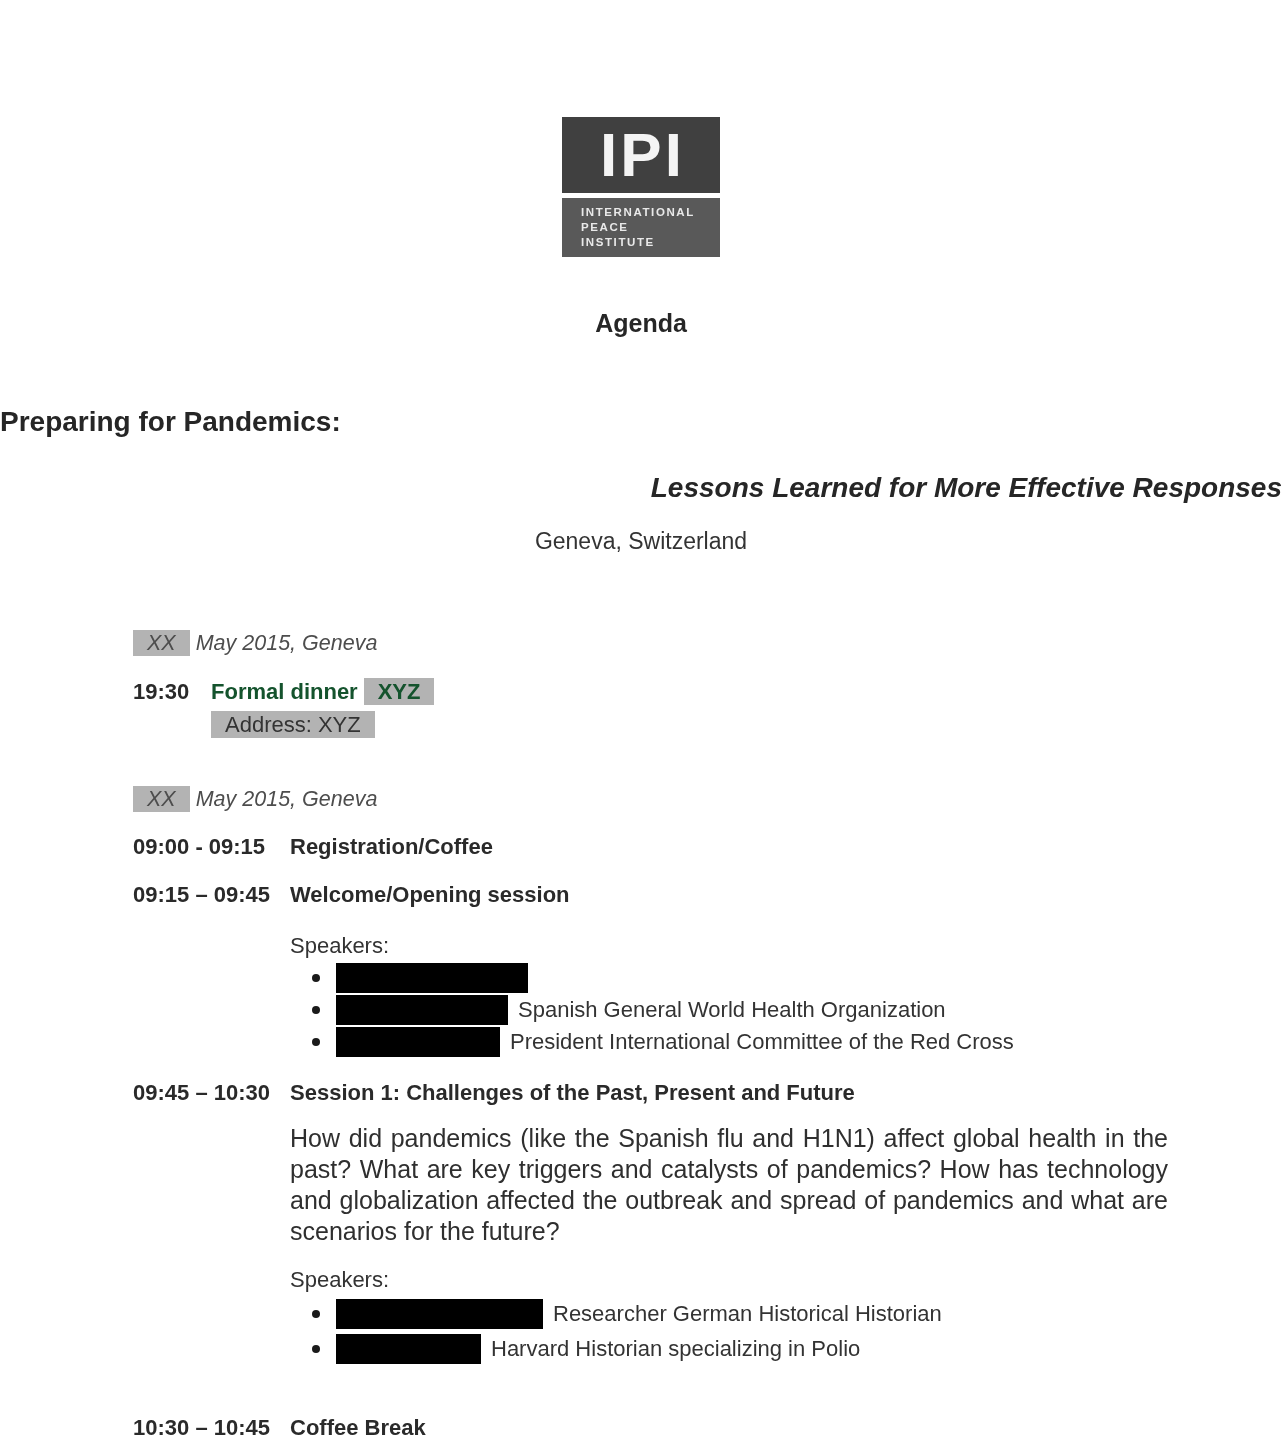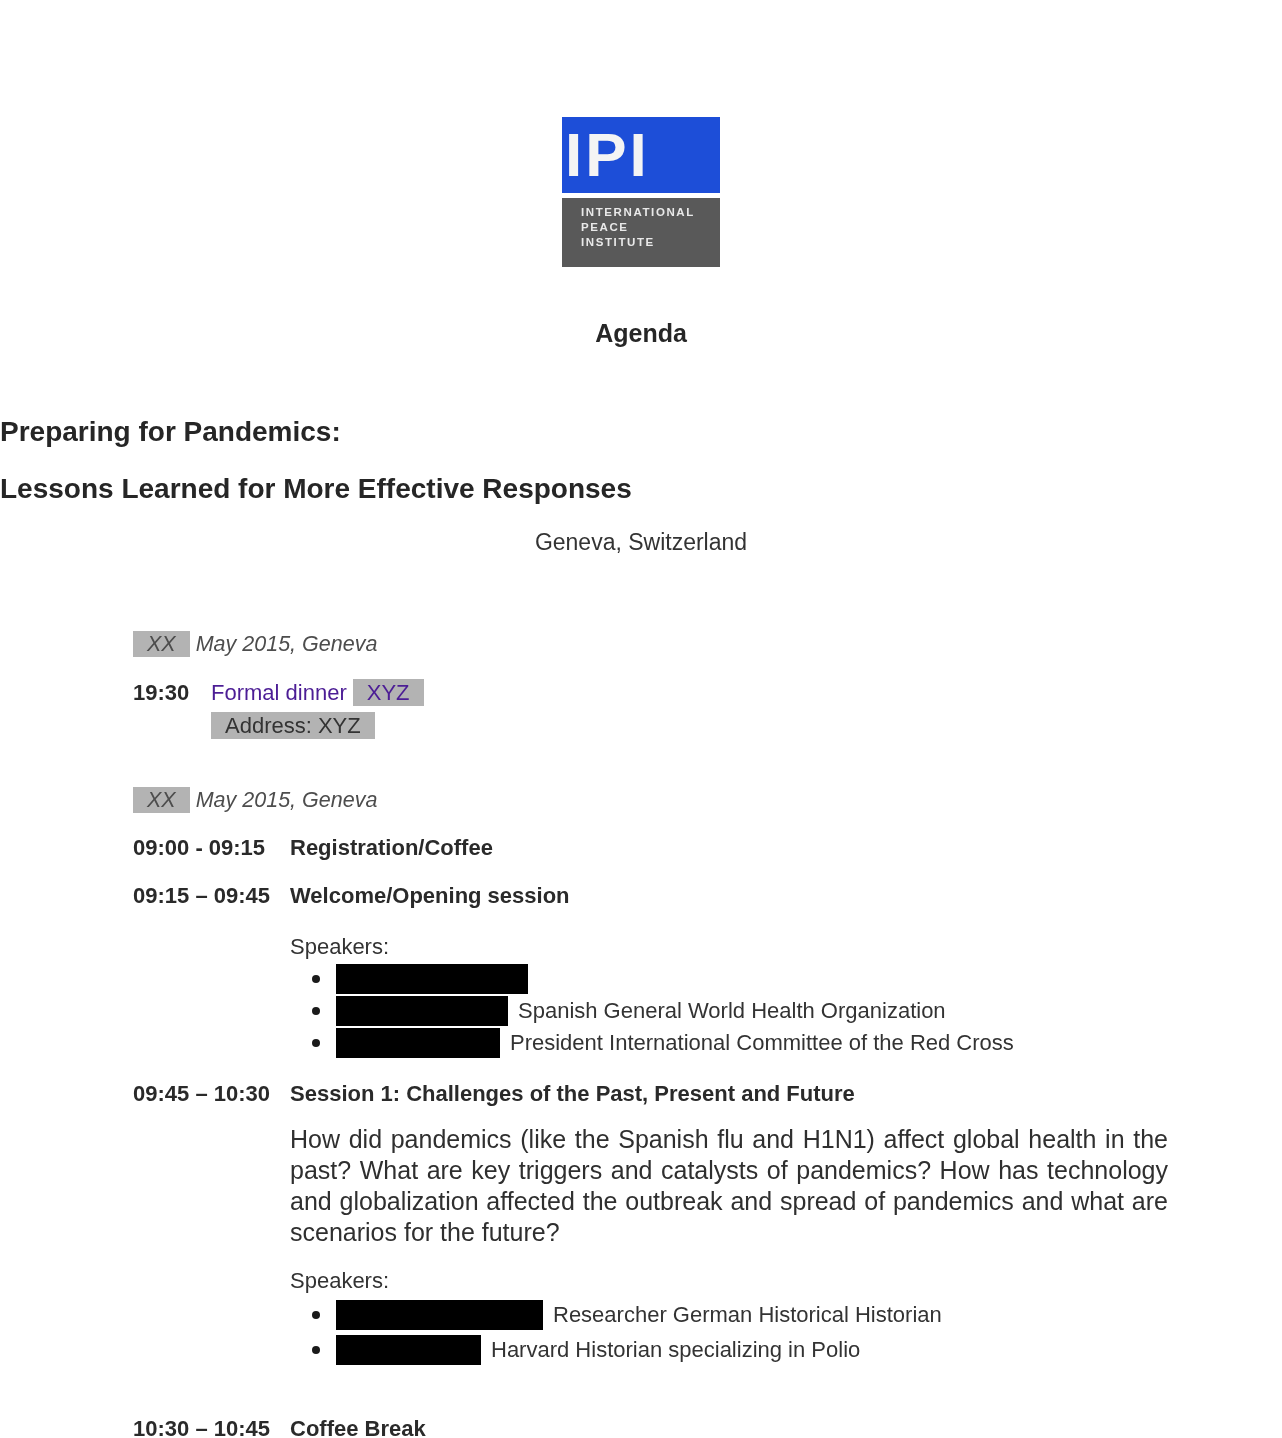--- a/index.html
+++ b/index.html
@@ -15,38 +15,38 @@
     color: #2e2e2e;
     position: relative;
   }
 
   
   .logo {
     width: 158px;
     margin: 117px auto 0 auto;
   }
   .logo-top {
-    background: #1d4ed8;
+    background: #404040;
     height: 76px;
     display: flex;
     align-items: center;
-    justify-content: flex-start;
+    justify-content: center;
   }
   .logo-acronym {
     color: #f4f4f4;
     font-weight: bold;
     font-size: 62px;
     letter-spacing: 3px;
     line-height: 1;
     padding-left: 3px;
   }
   .logo-gap { height: 5px; background: #ffffff; }
   .logo-bottom {
     background: #595959;
-    height: 69px;
+    height: 59px;
     padding: 7px 0 0 19px;
     box-sizing: border-box;
   }
   .logo-org-line {
     color: #e9e9e9;
     font-weight: bold;
     font-size: 11.5px;
     letter-spacing: 1.6px;
     line-height: 15px;
   }
@@ -62,26 +62,27 @@
   }
   .title-1 {
     margin-top: 68px;
     text-align: left;
     font-weight: bold;
     font-size: 28px;
     line-height: 32px;
     color: #262626;
   }
   .title-2 {
-    margin-top: 25px;
-    text-align: left;
+    margin-top: 34px;
+    text-align: right;
     font-weight: bold;
     font-size: 28px;
     line-height: 32px;
     color: #262626;
+    font-style: italic;
   }
   .location {
     margin-top: 24px;
     text-align: center;
     font-size: 23px;
     line-height: 26px;
     color: #333333;
   }
 
   
@@ -105,21 +106,21 @@
     font-size: 22px;
     line-height: 33px;
   }
   .dinner-time {
     width: 78px;
     flex-shrink: 0;
     font-weight: bold;
     color: #2a2a2a;
   }
   .dinner-body { }
-  .dinner-title-line { font-weight: normal; color: #4c1d95; }
+  .dinner-title-line { font-weight: bold; color: #14532d; }
   .dinner-title-line .hl { margin-left: 6px; }
   .dinner-address { font-weight: normal; color: #333333; }
 
   .sched-row {
     display: flex;
     margin-left: 133px;
     font-weight: bold;
     font-size: 22px;
     line-height: 26px;
     color: #2a2a2a;

